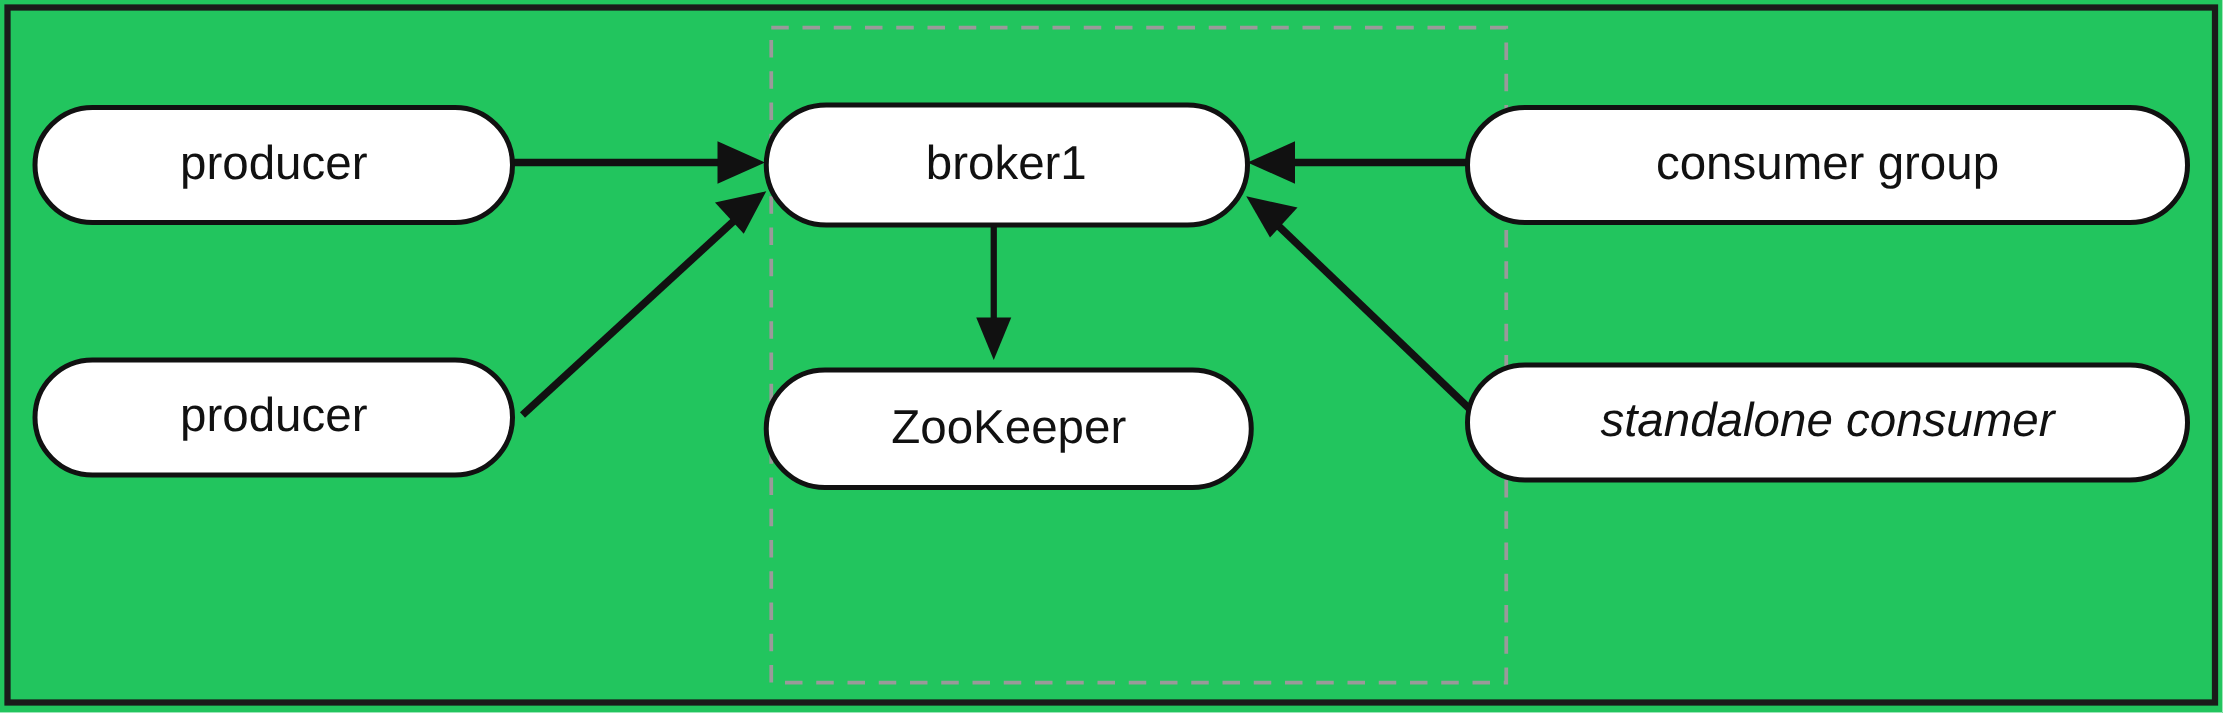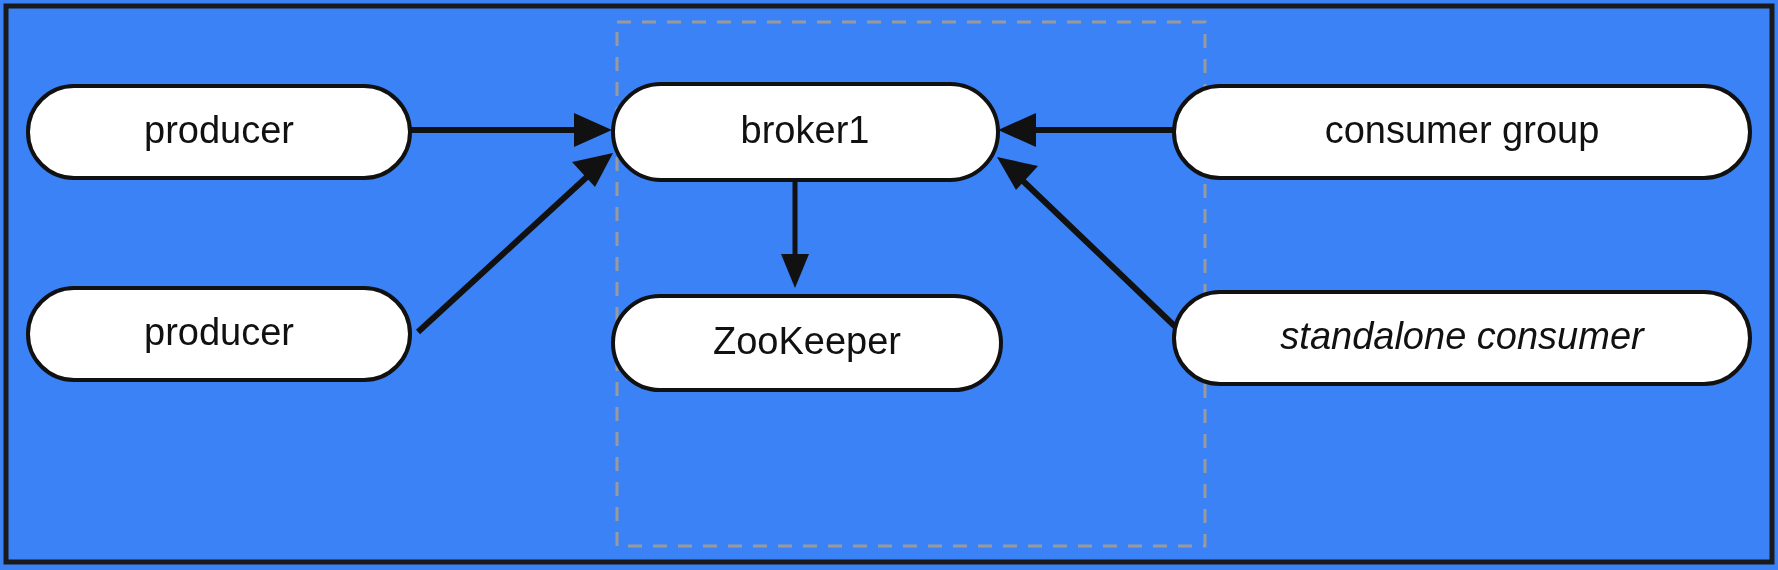--- a/index.html
+++ b/index.html
@@ -7,21 +7,21 @@
     padding: 0;
     background: #ffffff;
   }
   body {
     font-family: "Liberation Sans", sans-serif;
   }
   #canvas {
     position: relative;
     width: 1778px;
     height: 570px;
-    background: #3b82f6;
+    background: #22c55e;
     overflow: hidden;
   }
   #diagram-svg {
     display: block;
     width: 1778px;
     height: 570px;
   }
   .node-label {
     font-family: "Liberation Sans", sans-serif;
     font-size: 38px;

